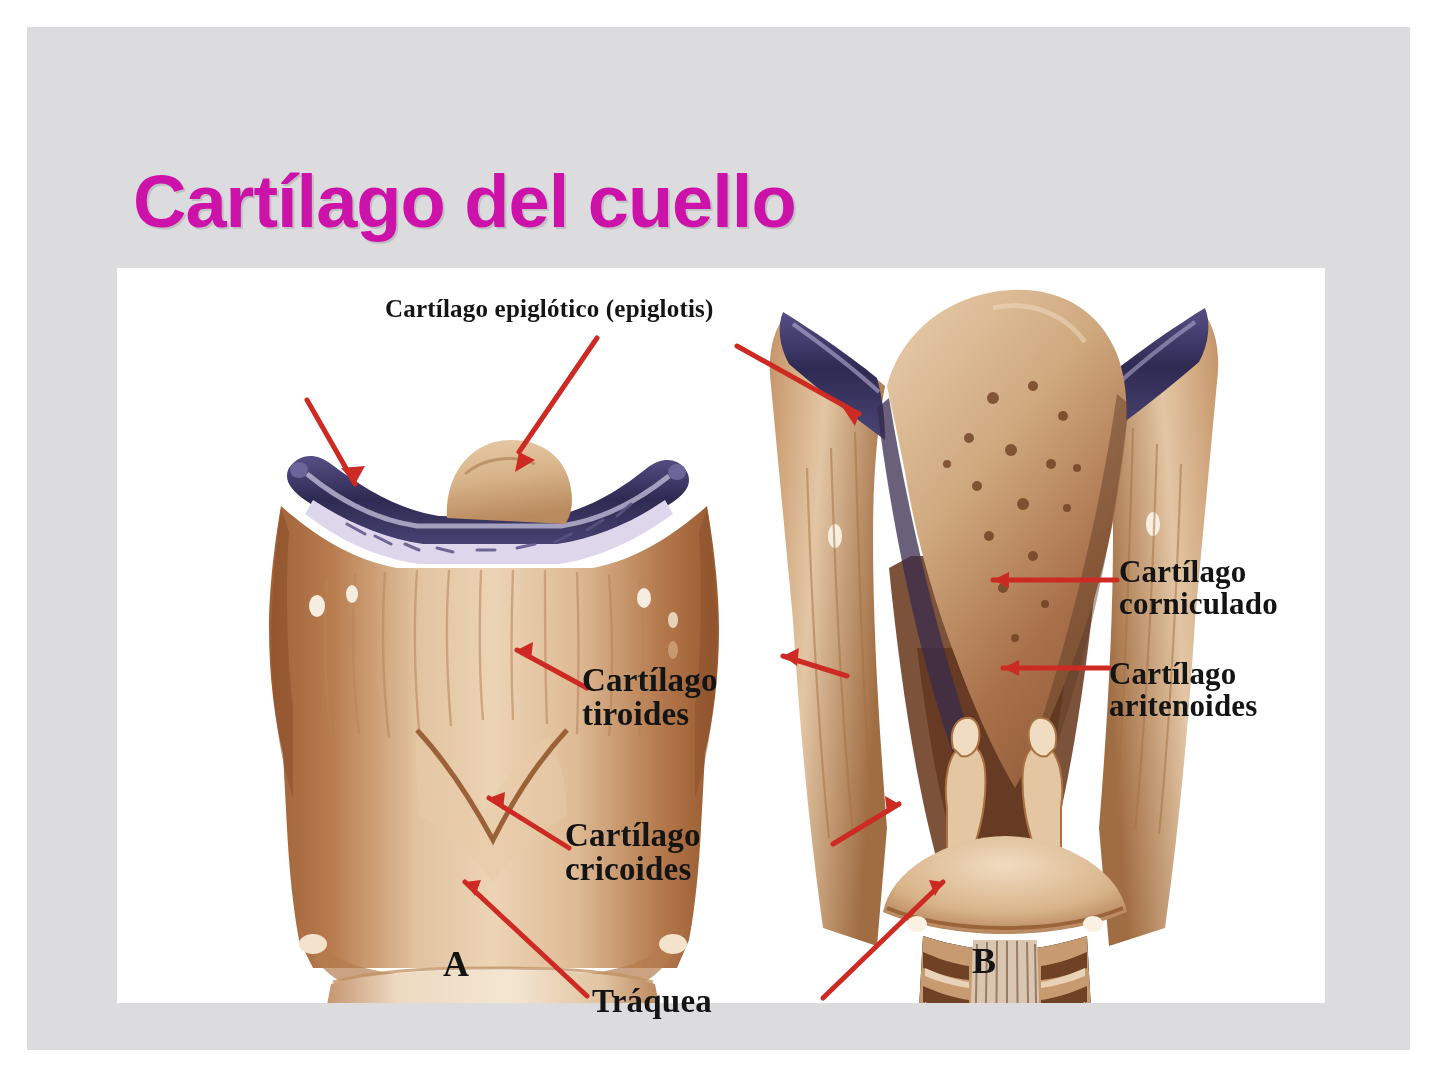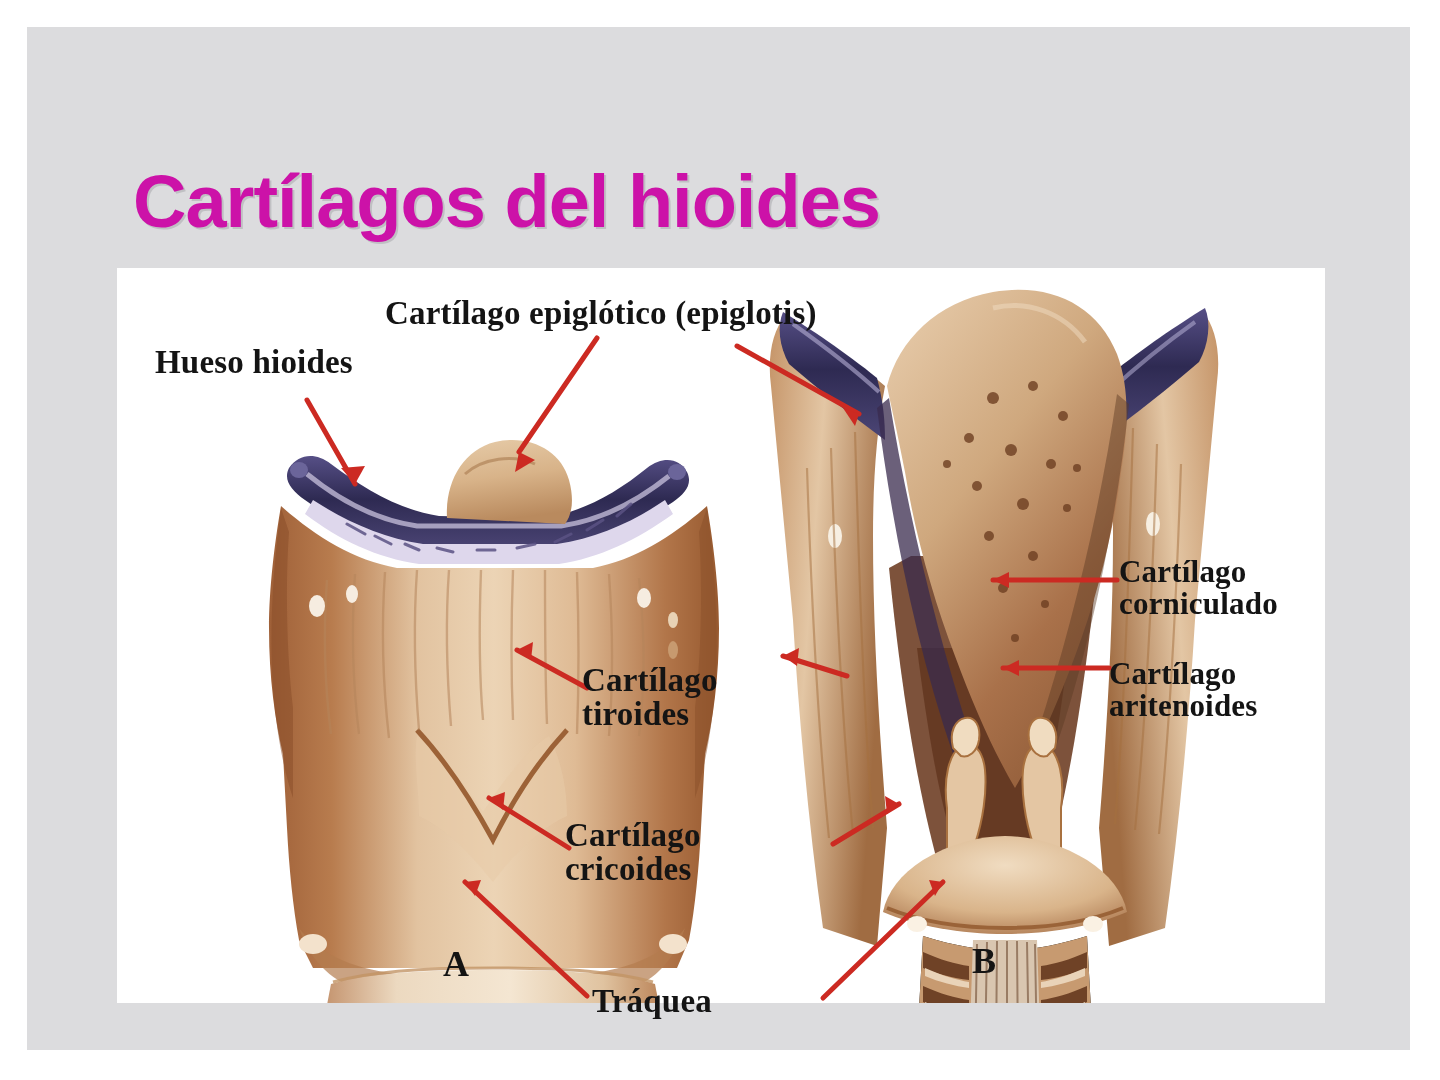--- a/index.html
+++ b/index.html
@@ -61,35 +61,35 @@
   .fig-label {
     position: absolute;
     font-family: "Liberation Serif", serif;
     font-weight: bold;
     color: #141414;
     line-height: 1.04;
     white-space: pre-line;
     letter-spacing: 0.2px;
   }
   .lbl-hyoid      { left: 38px;  top: 77px;  font-size: 33px; }
-  .lbl-epiglottis { left: 268px; top: 28px;  font-size: 33px; }
+  .lbl-epiglottis { left: 268px; top: 28px;  font-size: 25px; }
   .lbl-thyroid    { left: 465px; top: 395px; font-size: 33px; }
   .lbl-cricoid    { left: 448px; top: 550px; font-size: 33px; }
   .lbl-trachea    { left: 475px; top: 710px; font-size: 33px; margin-top: 6px; }
   .lbl-cornic     { left: 1002px; top: 288px; font-size: 31px; }
   .lbl-aryt       { left: 992px; top: 390px; font-size: 31px; }
   .lbl-a          { left: 326px; top: 678px; font-size: 36px; }
   .lbl-b          { left: 855px; top: 675px; font-size: 36px; }
 </style>
 </head>
 <body>
 
 <div id="slide">
 
-  <h1 id="title">Cartílagos del hioides</h1>
+  <h1 id="title">Cartílago del cuello</h1>
 
   <div id="figure-panel">
 
     <div id="art">
       <svg width="1208" height="735" viewBox="0 0 1208 735" xmlns="http://www.w3.org/2000/svg">
         <defs>
           <linearGradient id="gThyA" x1="0" y1="0" x2="1" y2="0">
             <stop offset="0" stop-color="#9f6038"></stop>
             <stop offset="0.14" stop-color="#b87c4e"></stop>
             <stop offset="0.33" stop-color="#e2c3a0"></stop>
@@ -376,21 +376,20 @@
           <polygon points="372,530 388,524 386,542"></polygon>
           <polygon points="782,536 768,528 770,546"></polygon>
           <polygon points="348,614 364,612 358,628"></polygon>
           <polygon points="826,614 812,612 818,628"></polygon>
           <polygon points="876,312 892,304 892,320"></polygon>
           <polygon points="886,400 902,392 902,408"></polygon>
         </g>
       </svg>
     </div>
 
-    <div class="fig-label lbl-hyoid">Hueso hioides</div>
 
     <div class="fig-label lbl-epiglottis">Cartílago epiglótico (epiglotis)</div>
 
     <div class="fig-label lbl-thyroid">Cartílago
 tiroides</div>
 
     <div class="fig-label lbl-cricoid">Cartílago
 cricoides</div>
 
     <div class="fig-label lbl-trachea">Tráquea</div>

